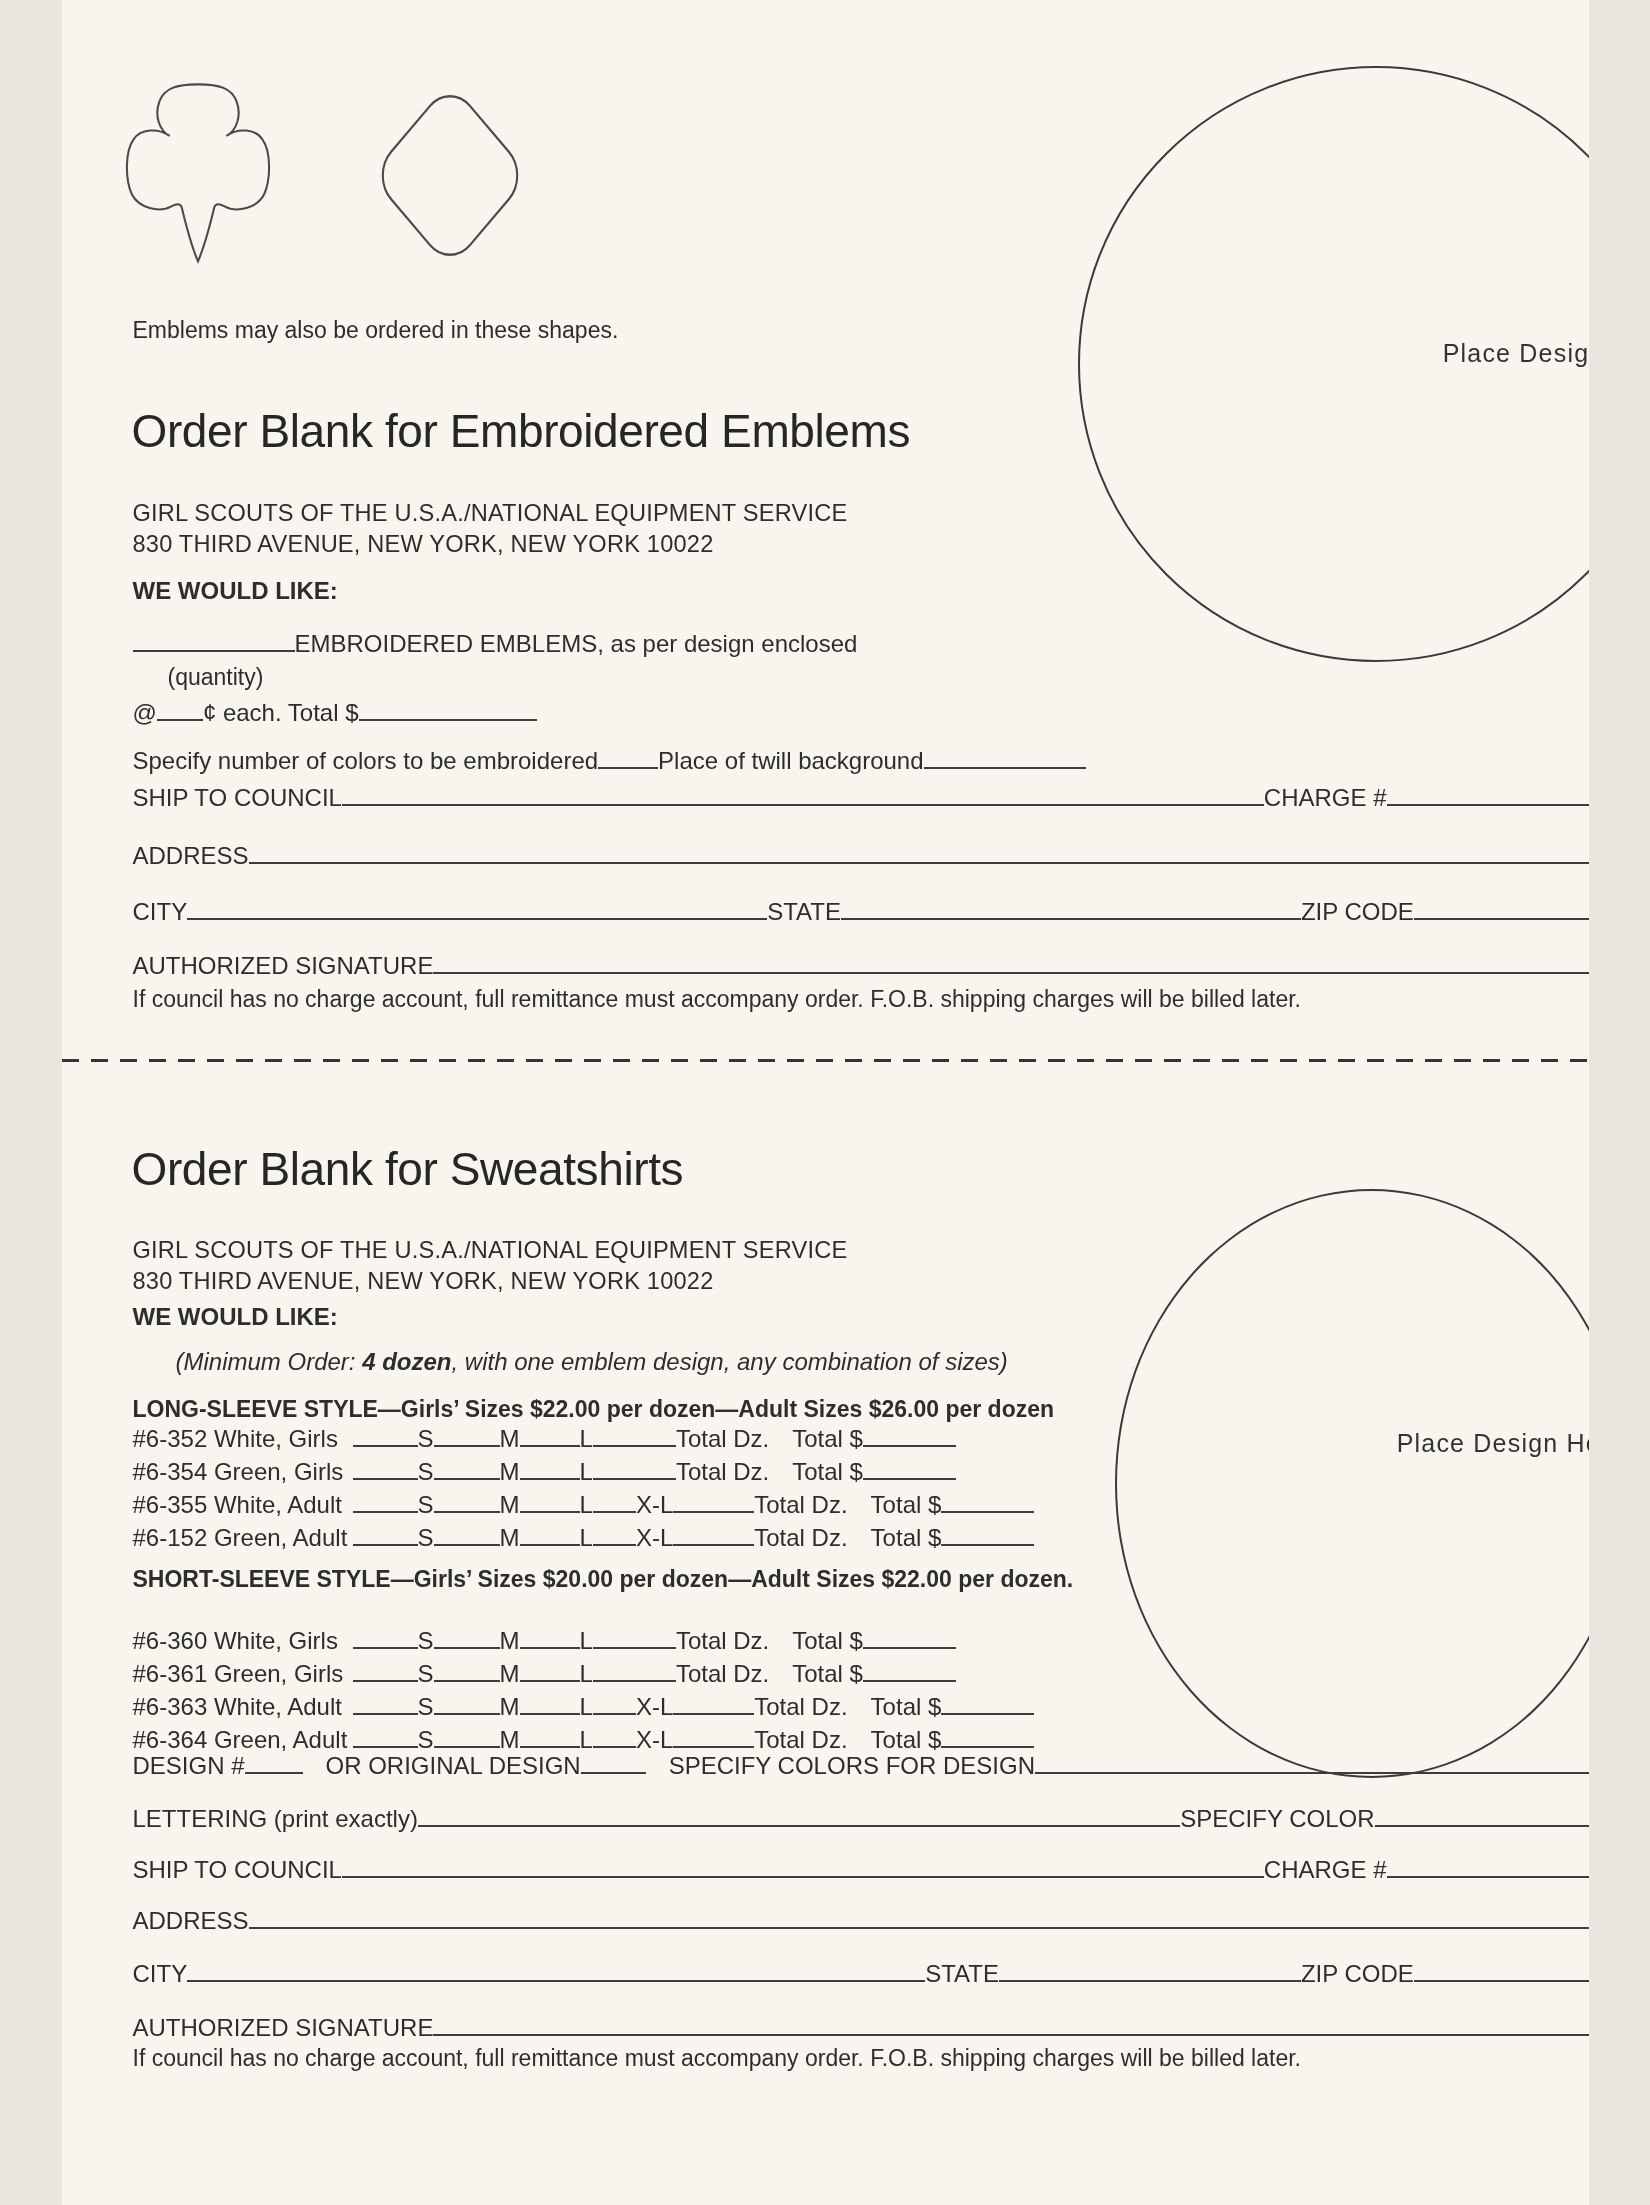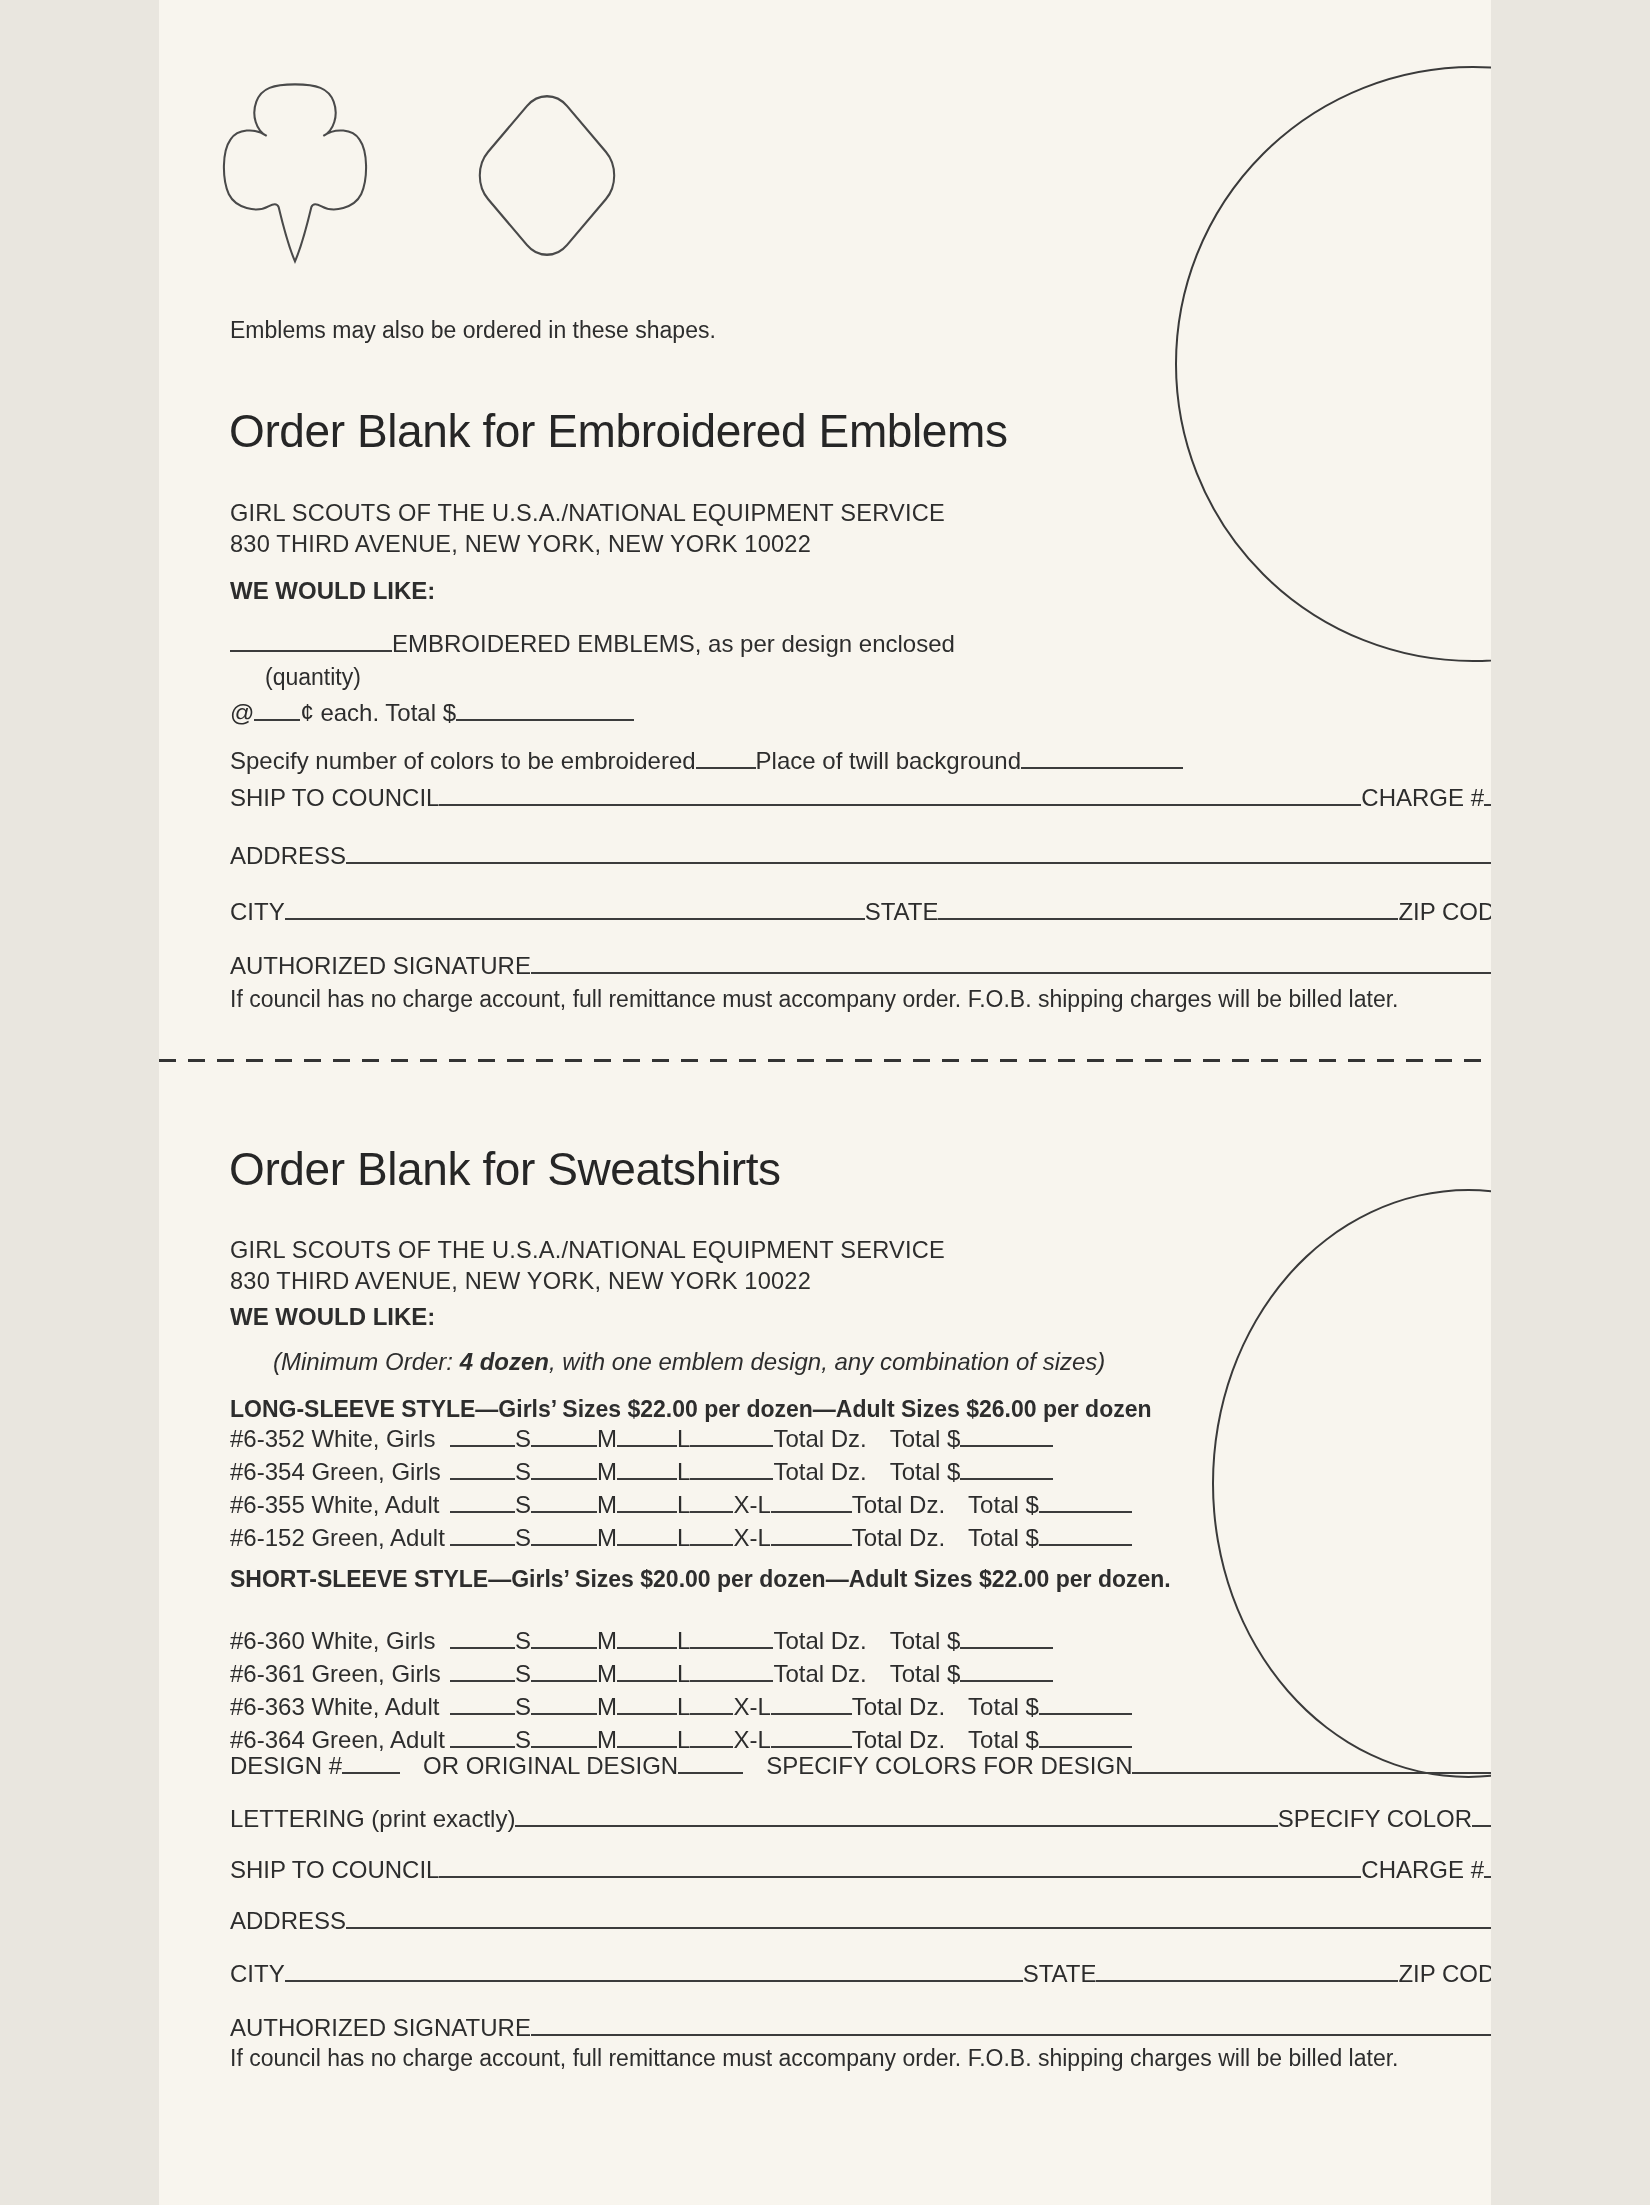--- a/index.html
+++ b/index.html
@@ -1,17 +1,17 @@
 <!DOCTYPE html>
 <html style="font-size:13.3px"><head>
 <meta charset="utf-8">
 <style>
   html,body{margin:0;padding:0;background:#e9e6df;}
   .page{
-    position:relative;width:1332px;height:2205px;margin:0 auto;
+    position:relative;width:1527px;height:2205px;margin:0 auto;
     background:#f8f5ee;
     font-family:"Liberation Sans",sans-serif;
     color:#2d2d2d;font-size:24px;overflow:hidden;
   }
   .abs{position:absolute;}
   .line{position:absolute;display:flex;align-items:baseline;white-space:nowrap;}
   .blank{display:inline-block;height:.95em;border-bottom:2.5px solid #3c3c3c;flex:0 0 auto;}
   .fill{flex:1 1 auto;height:.95em;border-bottom:2.5px solid #3c3c3c;}
   .gap28{display:inline-block;width:23px;flex:0 0 auto;}
   .w52{width:43px}.w55{width:46px}.w70{width:58px}.w72{width:60px}

